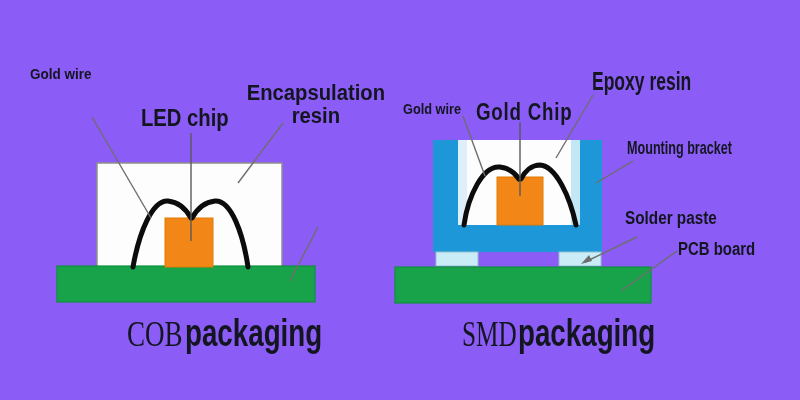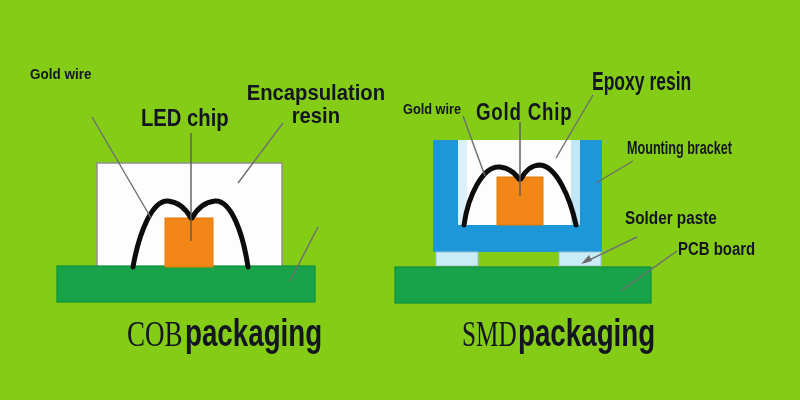--- a/index.html
+++ b/index.html
@@ -1,19 +1,19 @@
 <!DOCTYPE html>
 <html><head>
 <meta charset="utf-8">
 <style>
   html,body{margin:0;padding:0;}
   body{background:#e9e9e9;font-family:"Liberation Sans",sans-serif;}
   .canvas{
     position:relative;width:800px;height:400px;overflow:hidden;
-    background:#84cc16;
+    background:#8b5cf6;
   }
   .canvas svg{position:absolute;left:0;top:0;}
   .lbl{
     position:absolute;color:#131620;font-weight:700;white-space:nowrap;
     transform-origin:left top;line-height:1.05;
     font-family:"Liberation Sans",sans-serif;
   }
   .title-serif{
     position:absolute;color:#131620;font-family:"Liberation Serif",serif;
     font-weight:400;white-space:nowrap;transform-origin:left top;line-height:1;

